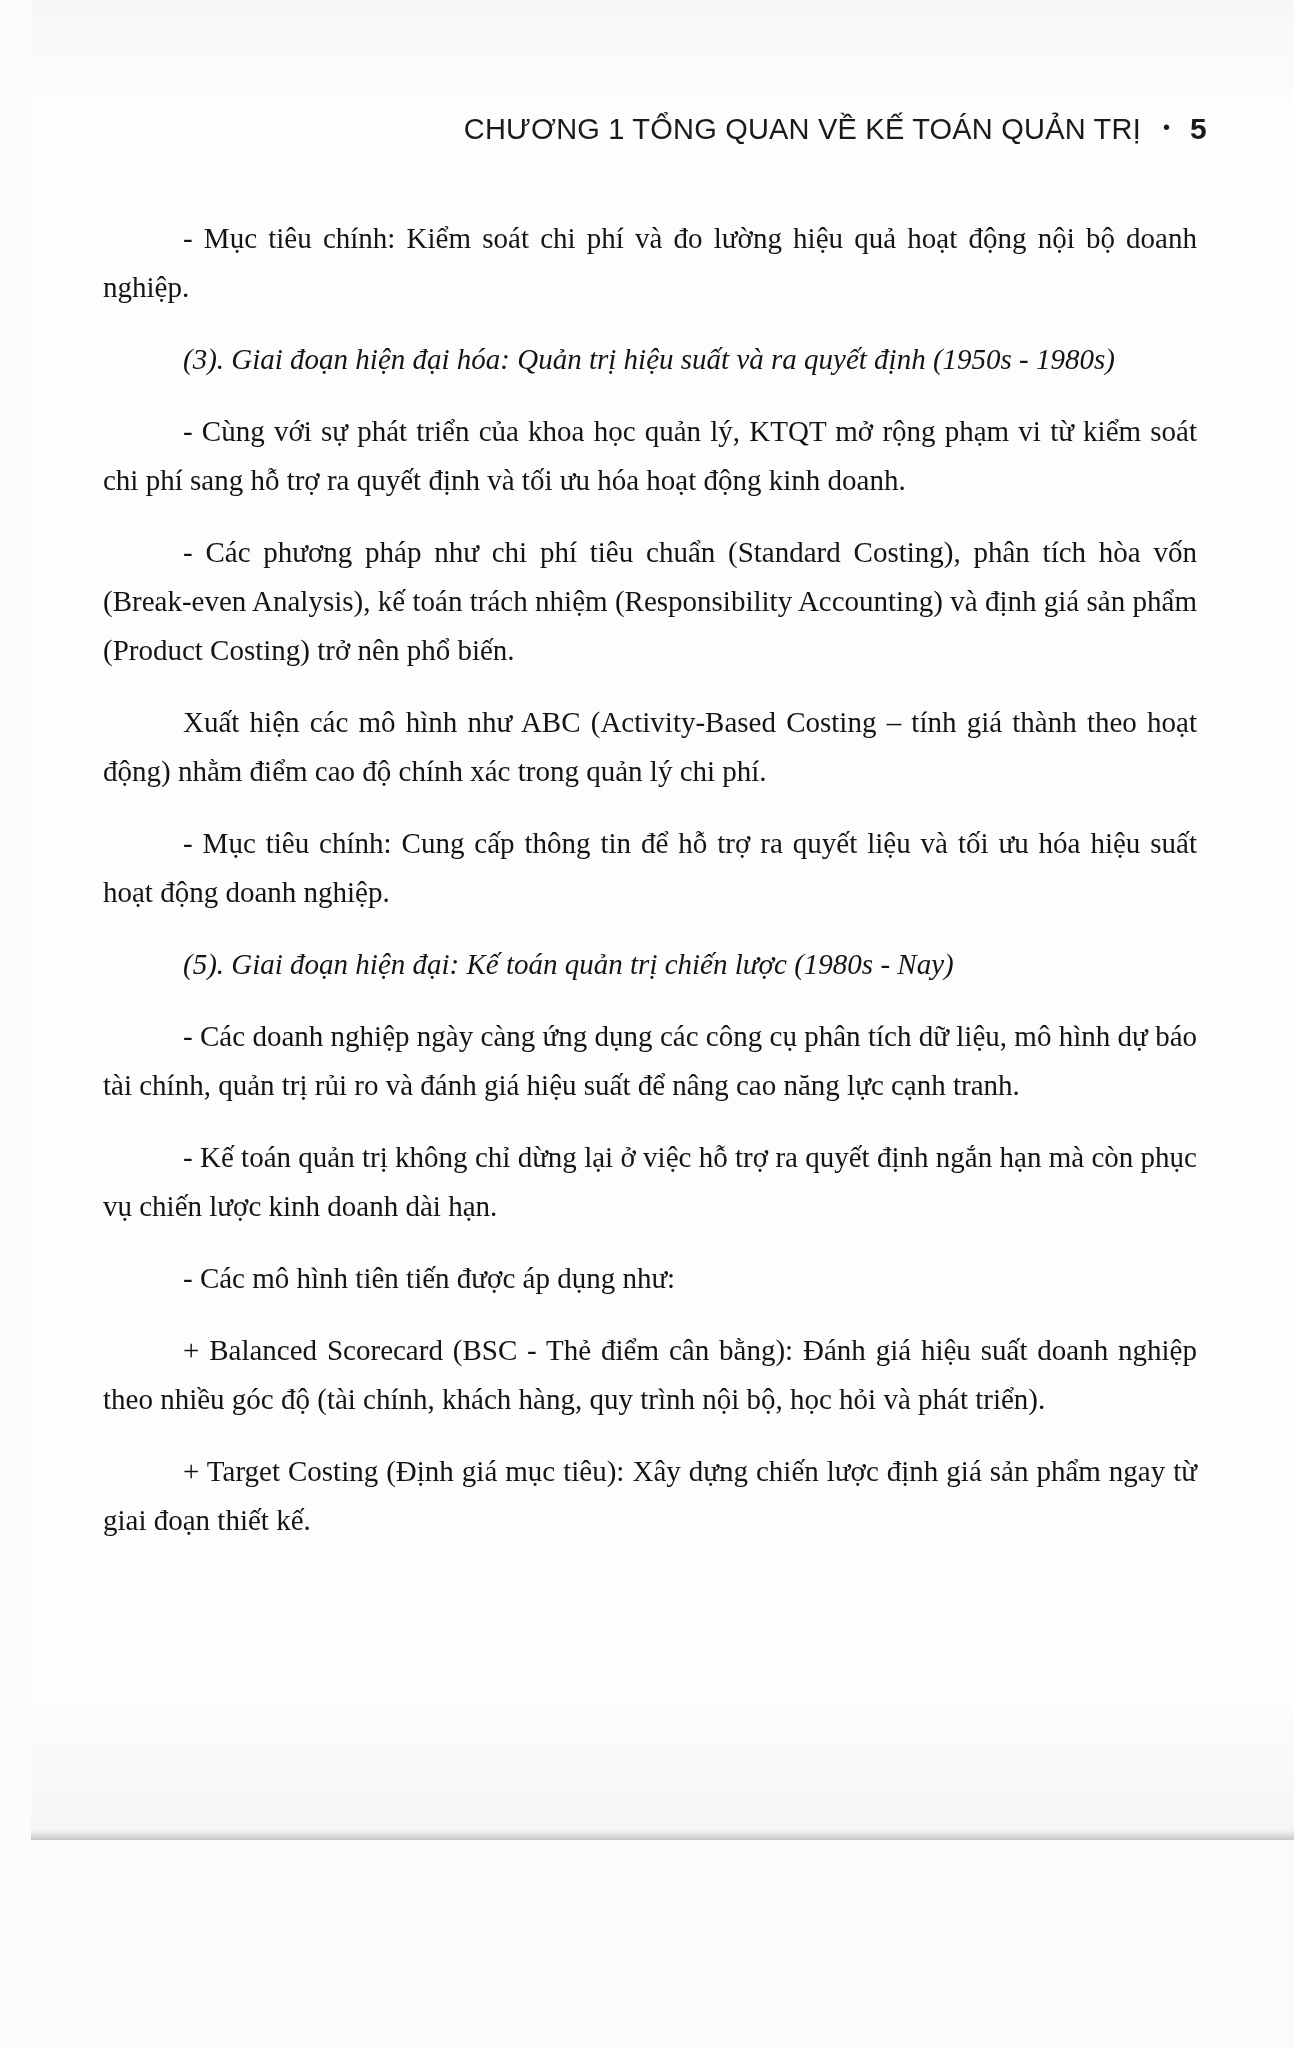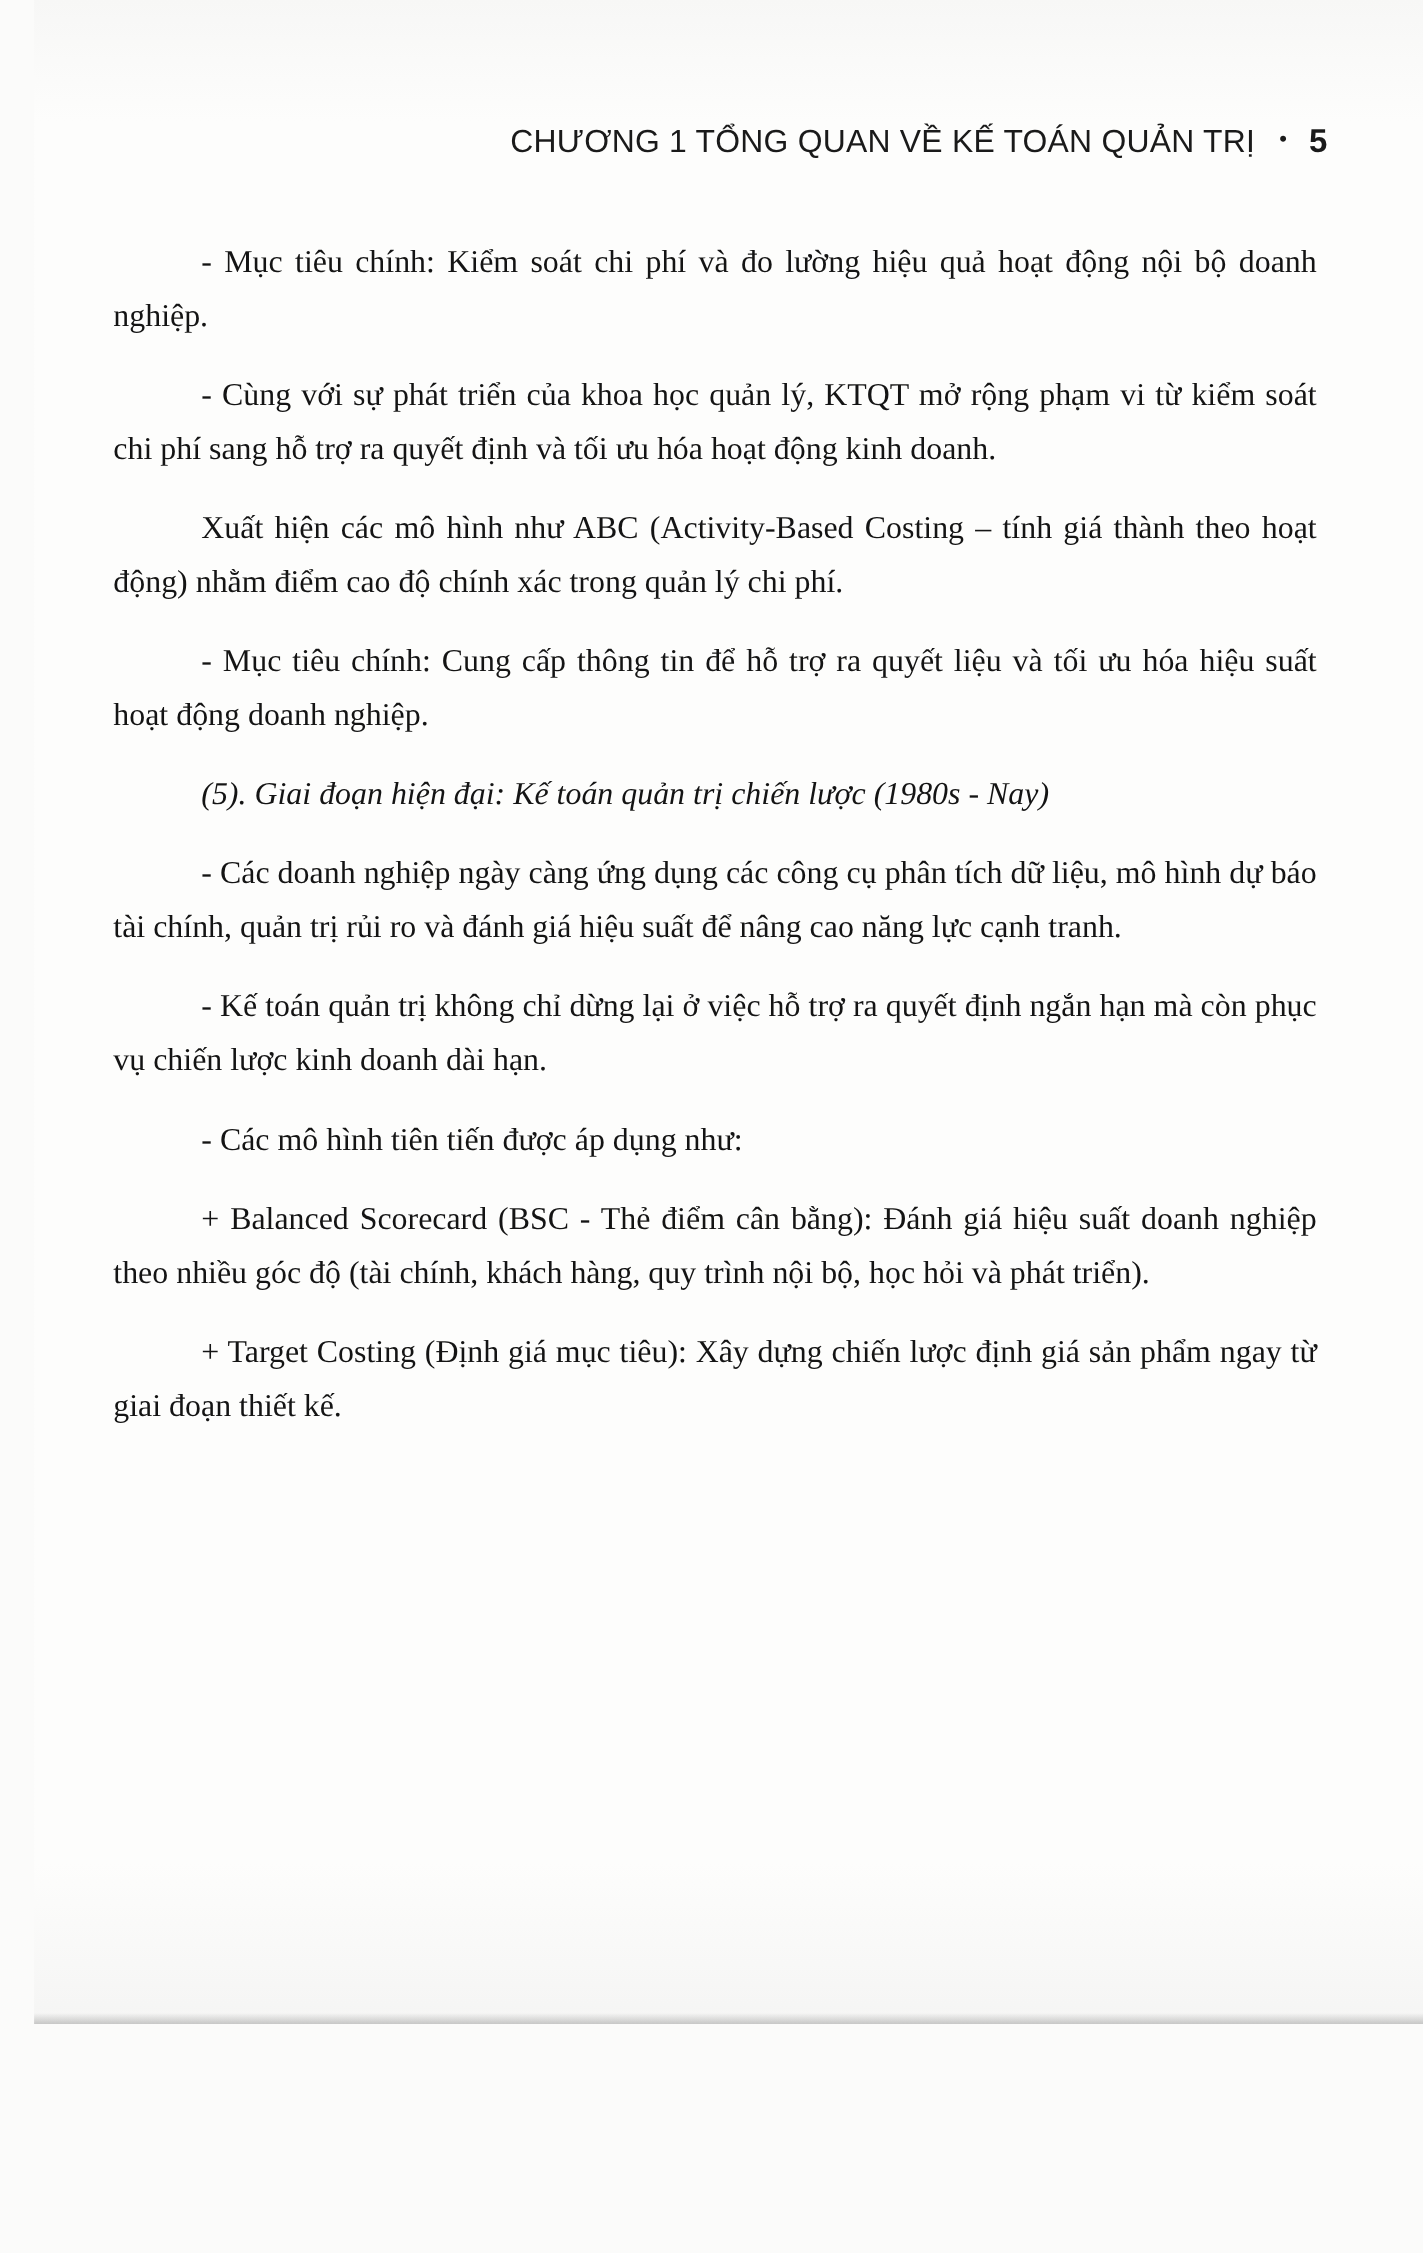--- a/index.html
+++ b/index.html
@@ -76,21 +76,23 @@
 <div class="page">
 
   <div class="running-header">
     <span>CHƯƠNG 1 TỔNG QUAN VỀ KẾ TOÁN QUẢN TRỊ</span>
     <span class="bullet">•</span>
     <span class="page-number">5</span>
   </div>
 
   <div class="body-text">
     <p class="para">- Mục tiêu chính: Kiểm soát chi phí và đo lường hiệu quả hoạt động nội bộ doanh nghiệp.</p>
+    <p class="para heading">(3). Giai đoạn hiện đại hóa: Quản trị hiệu suất và ra quyết định (1950s - 1980s)</p>
     <p class="para">- Cùng với sự phát triển của khoa học quản lý, KTQT mở rộng phạm vi từ kiểm soát chi phí sang hỗ trợ ra quyết định và tối ưu hóa hoạt động kinh doanh.</p>
+    <p class="para">- Các phương pháp như chi phí tiêu chuẩn (Standard Costing), phân tích hòa vốn (Break-even Analysis), kế toán trách nhiệm (Responsibility Accounting) và định giá sản phẩm (Product Costing) trở nên phổ biến.</p>
     <p class="para">Xuất hiện các mô hình như ABC (Activity-Based Costing – tính giá thành theo hoạt động) nhằm điểm cao độ chính xác trong quản lý chi phí.</p>
     <p class="para">- Mục tiêu chính: Cung cấp thông tin để hỗ trợ ra quyết liệu và tối ưu hóa hiệu suất hoạt động doanh nghiệp.</p>
     <p class="para heading">(5). Giai đoạn hiện đại: Kế toán quản trị chiến lược (1980s - Nay)</p>
     <p class="para">- Các doanh nghiệp ngày càng ứng dụng các công cụ phân tích dữ liệu, mô hình dự báo tài chính, quản trị rủi ro và đánh giá hiệu suất để nâng cao năng lực cạnh tranh.</p>
     <p class="para">- Kế toán quản trị không chỉ dừng lại ở việc hỗ trợ ra quyết định ngắn hạn mà còn phục vụ chiến lược kinh doanh dài hạn.</p>
     <p class="para">- Các mô hình tiên tiến được áp dụng như:</p>
     <p class="para">+ Balanced Scorecard (BSC - Thẻ điểm cân bằng): Đánh giá hiệu suất doanh nghiệp theo nhiều góc độ (tài chính, khách hàng, quy trình nội bộ, học hỏi và phát triển).</p>
     <p class="para">+ Target Costing (Định giá mục tiêu): Xây dựng chiến lược định giá sản phẩm ngay từ giai đoạn thiết kế.</p>
   </div>
 

